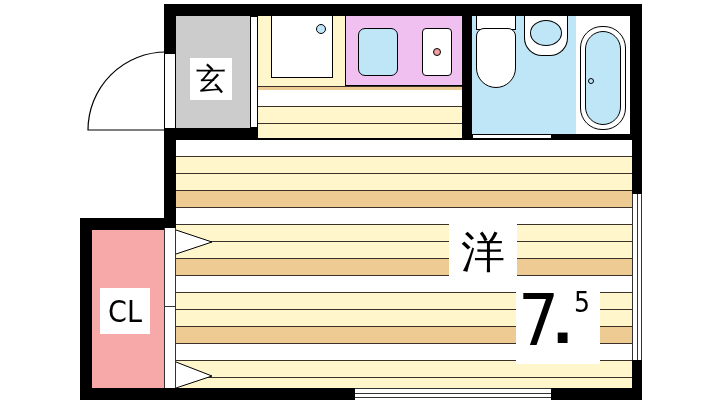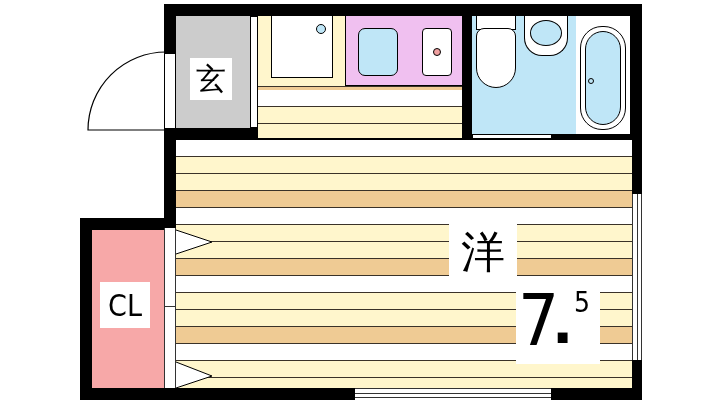--- a/index.html
+++ b/index.html
@@ -85,21 +85,21 @@
   <path d="M2 0 L8 42 L14 0" fill="#fff" stroke="#000" stroke-width="1"></path>
 </svg>
 
 <div class="floor" style="left:176px;top:140px;width:456px;height:248px;"></div>
 <div class="abs" style="left:258px;top:138px;width:374px;height:2px;background:#000;"></div>
 
 <div class="abs" style="left:92px;top:230px;width:72px;height:158px;background:#f7a8a8;"></div>
 <div class="abs" style="left:164px;top:228px;width:12px;height:160px;background:#fff;border-left:1px solid #333;border-right:1px solid #333;">
   <div class="abs" style="left:0;top:78px;width:10px;height:1px;background:#333;"></div>
 </div>
-<div class="label" style="left:100px;top:282px;width:50px;height:46px;font-family:'DejaVu Sans Condensed','DejaVu Sans',sans-serif;font-size:30px;">CL</div>
+<div class="label" style="left:100px;top:288px;width:50px;height:46px;font-family:'DejaVu Sans Condensed','DejaVu Sans',sans-serif;font-size:30px;">CL</div>
 
 <svg class="abs" style="left:176px;top:228px;" width="40" height="28">
   <path d="M0 2 L36 14 L0 26" fill="#fff" stroke="#000" stroke-width="1"></path>
 </svg>
 <svg class="abs" style="left:176px;top:360px;" width="40" height="28">
   <path d="M0 2 L36 16 L0 28" fill="#fff" stroke="#000" stroke-width="1"></path>
 </svg>
 
 <div class="label" style="left:449px;top:224px;width:68px;height:56px;font-size:44px;">洋</div>
 <div class="abs" style="left:516px;top:282px;width:84px;height:82px;background:#fff;">

